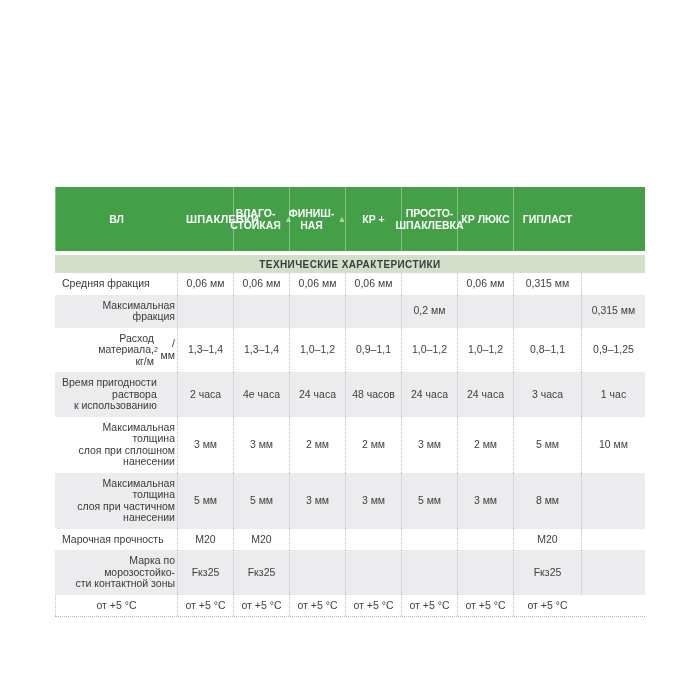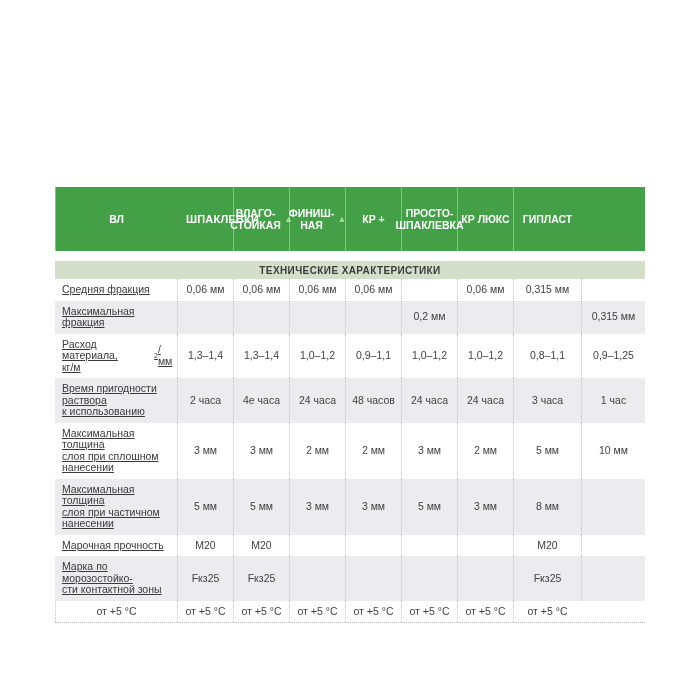--- a/index.html
+++ b/index.html
@@ -29,39 +29,39 @@
   .th.first{
     justify-content:flex-start;text-align:left;padding-left:9px;border-left:none;
     font-size:11px;letter-spacing:.2px;
   }
   .hdr-icon{
     color:var(--icon_green,#A9D3A0);
     font-size:9px;margin-left:3px;line-height:10px;
   }
   
   .section-band{
-    margin-top:10px;
+    margin-top:4px;
     background:var(--section_bg,#D4DFC9);
     color:#3c3c3c;
     font-size:10px;font-weight:bold;letter-spacing:.4px;
     text-align:center;padding:4px 0 3px 0;
   }
   
   .tbody{border-bottom:1px dotted #b3b3b3;}
   .tbody .grid-row:nth-child(even){background:var(--alt_row,#ECECEE);}
   .cell{
     display:flex;align-items:center;justify-content:center;
     font-size:10.5px;line-height:11.5px;text-align:center;
     padding:5px 2px;box-sizing:border-box;
     border-left:1px dotted #c2c2c2;
     min-height:21px;
   }
   .cell.label{
-    justify-content:flex-start;text-align:left;border-left:none;
-    padding-left:7px;white-space:pre-line;color:#3a3a3a;text-decoration:underline;
+    justify-content:flex-start;text-align:right;border-left:none;
+    padding-left:7px;white-space:pre-line;color:#3a3a3a;
   }
   .cell sup{font-size:7px;line-height:0;}
 </style>
 </head>
 <body>
 
 <div class="spec-table">
 
   <div class="grid-row thead">
     <div class="th">

